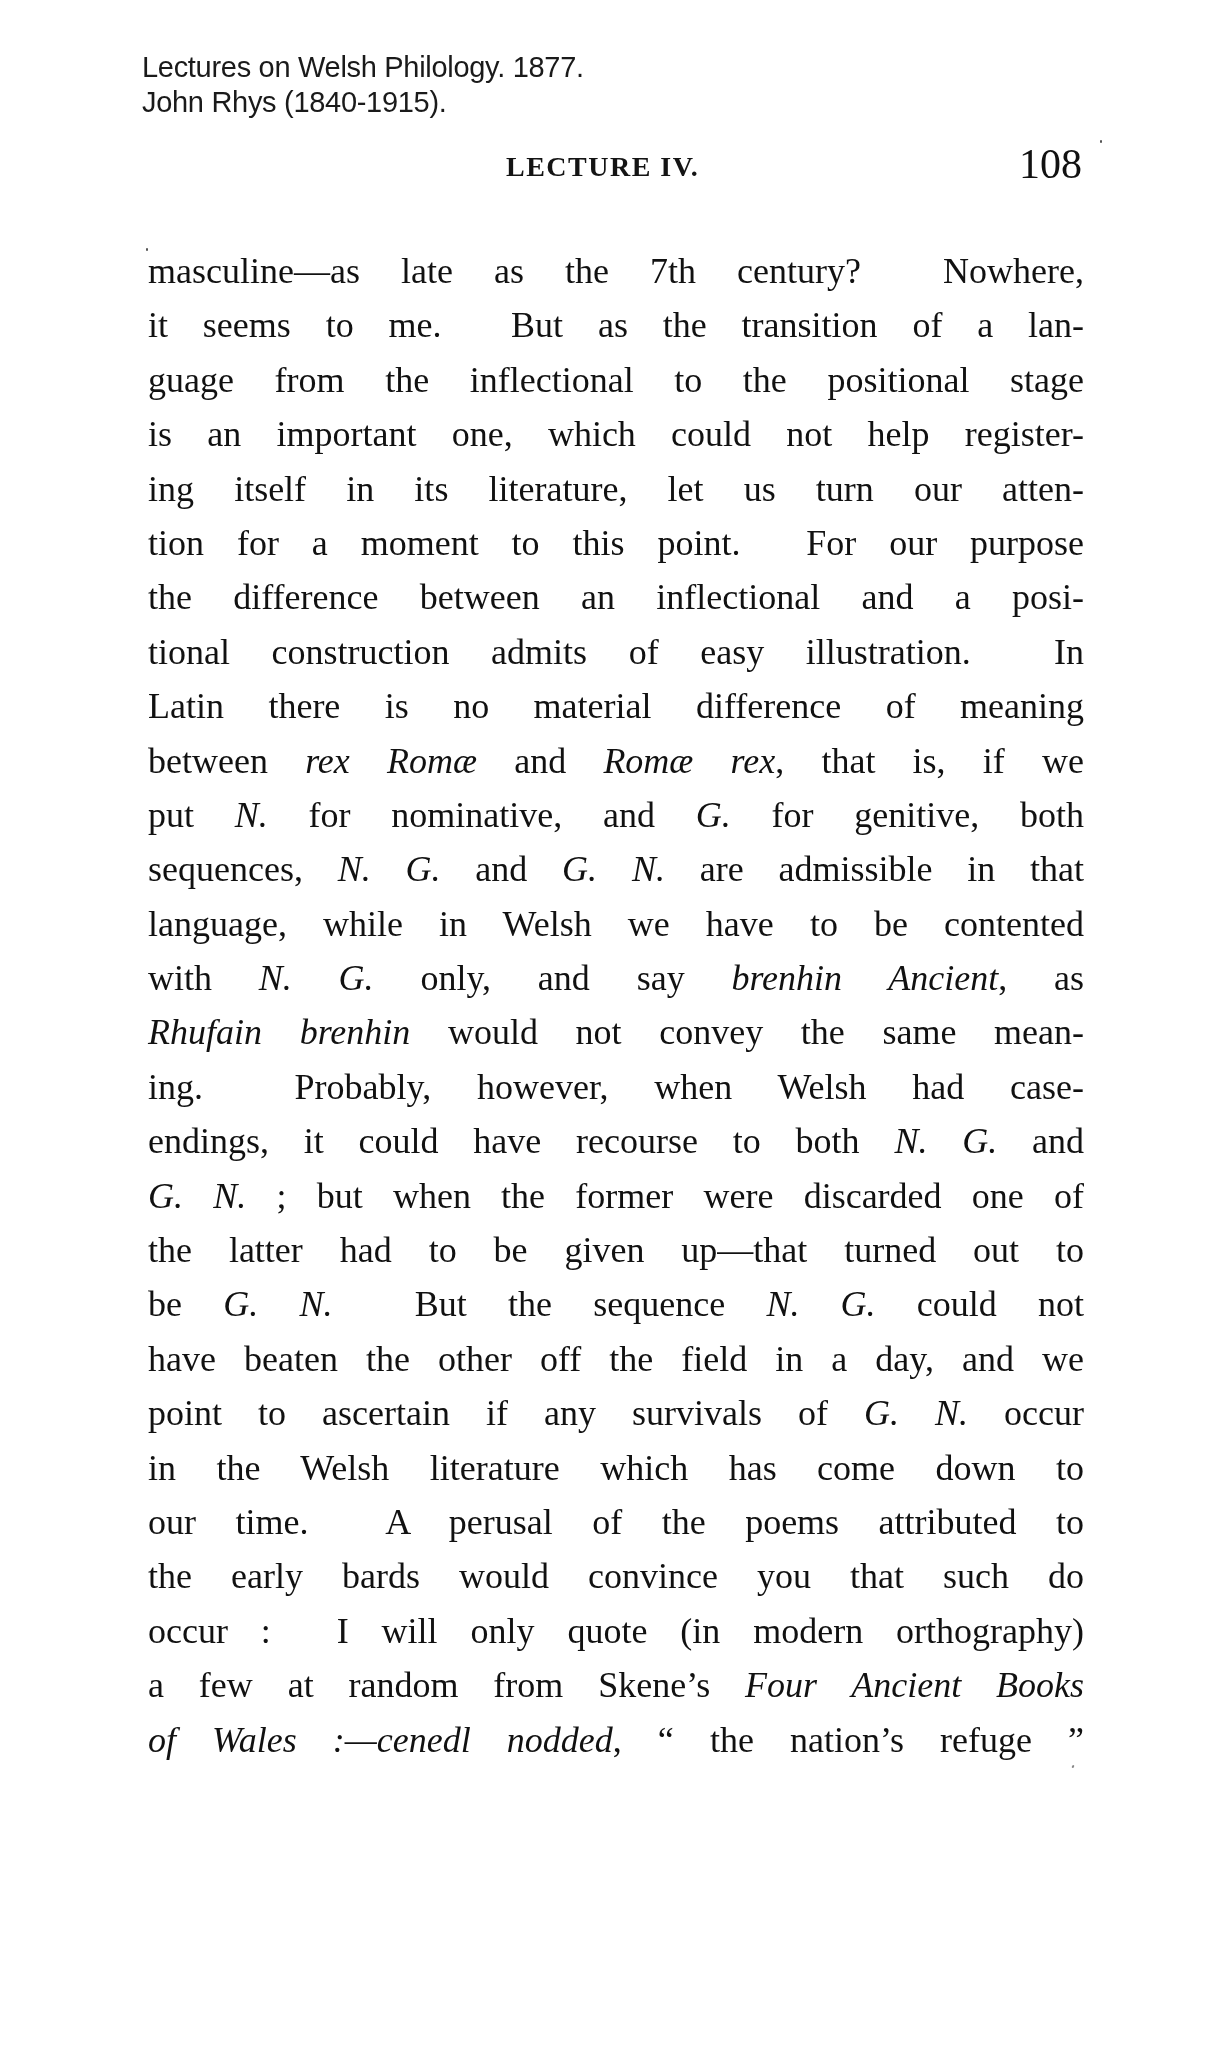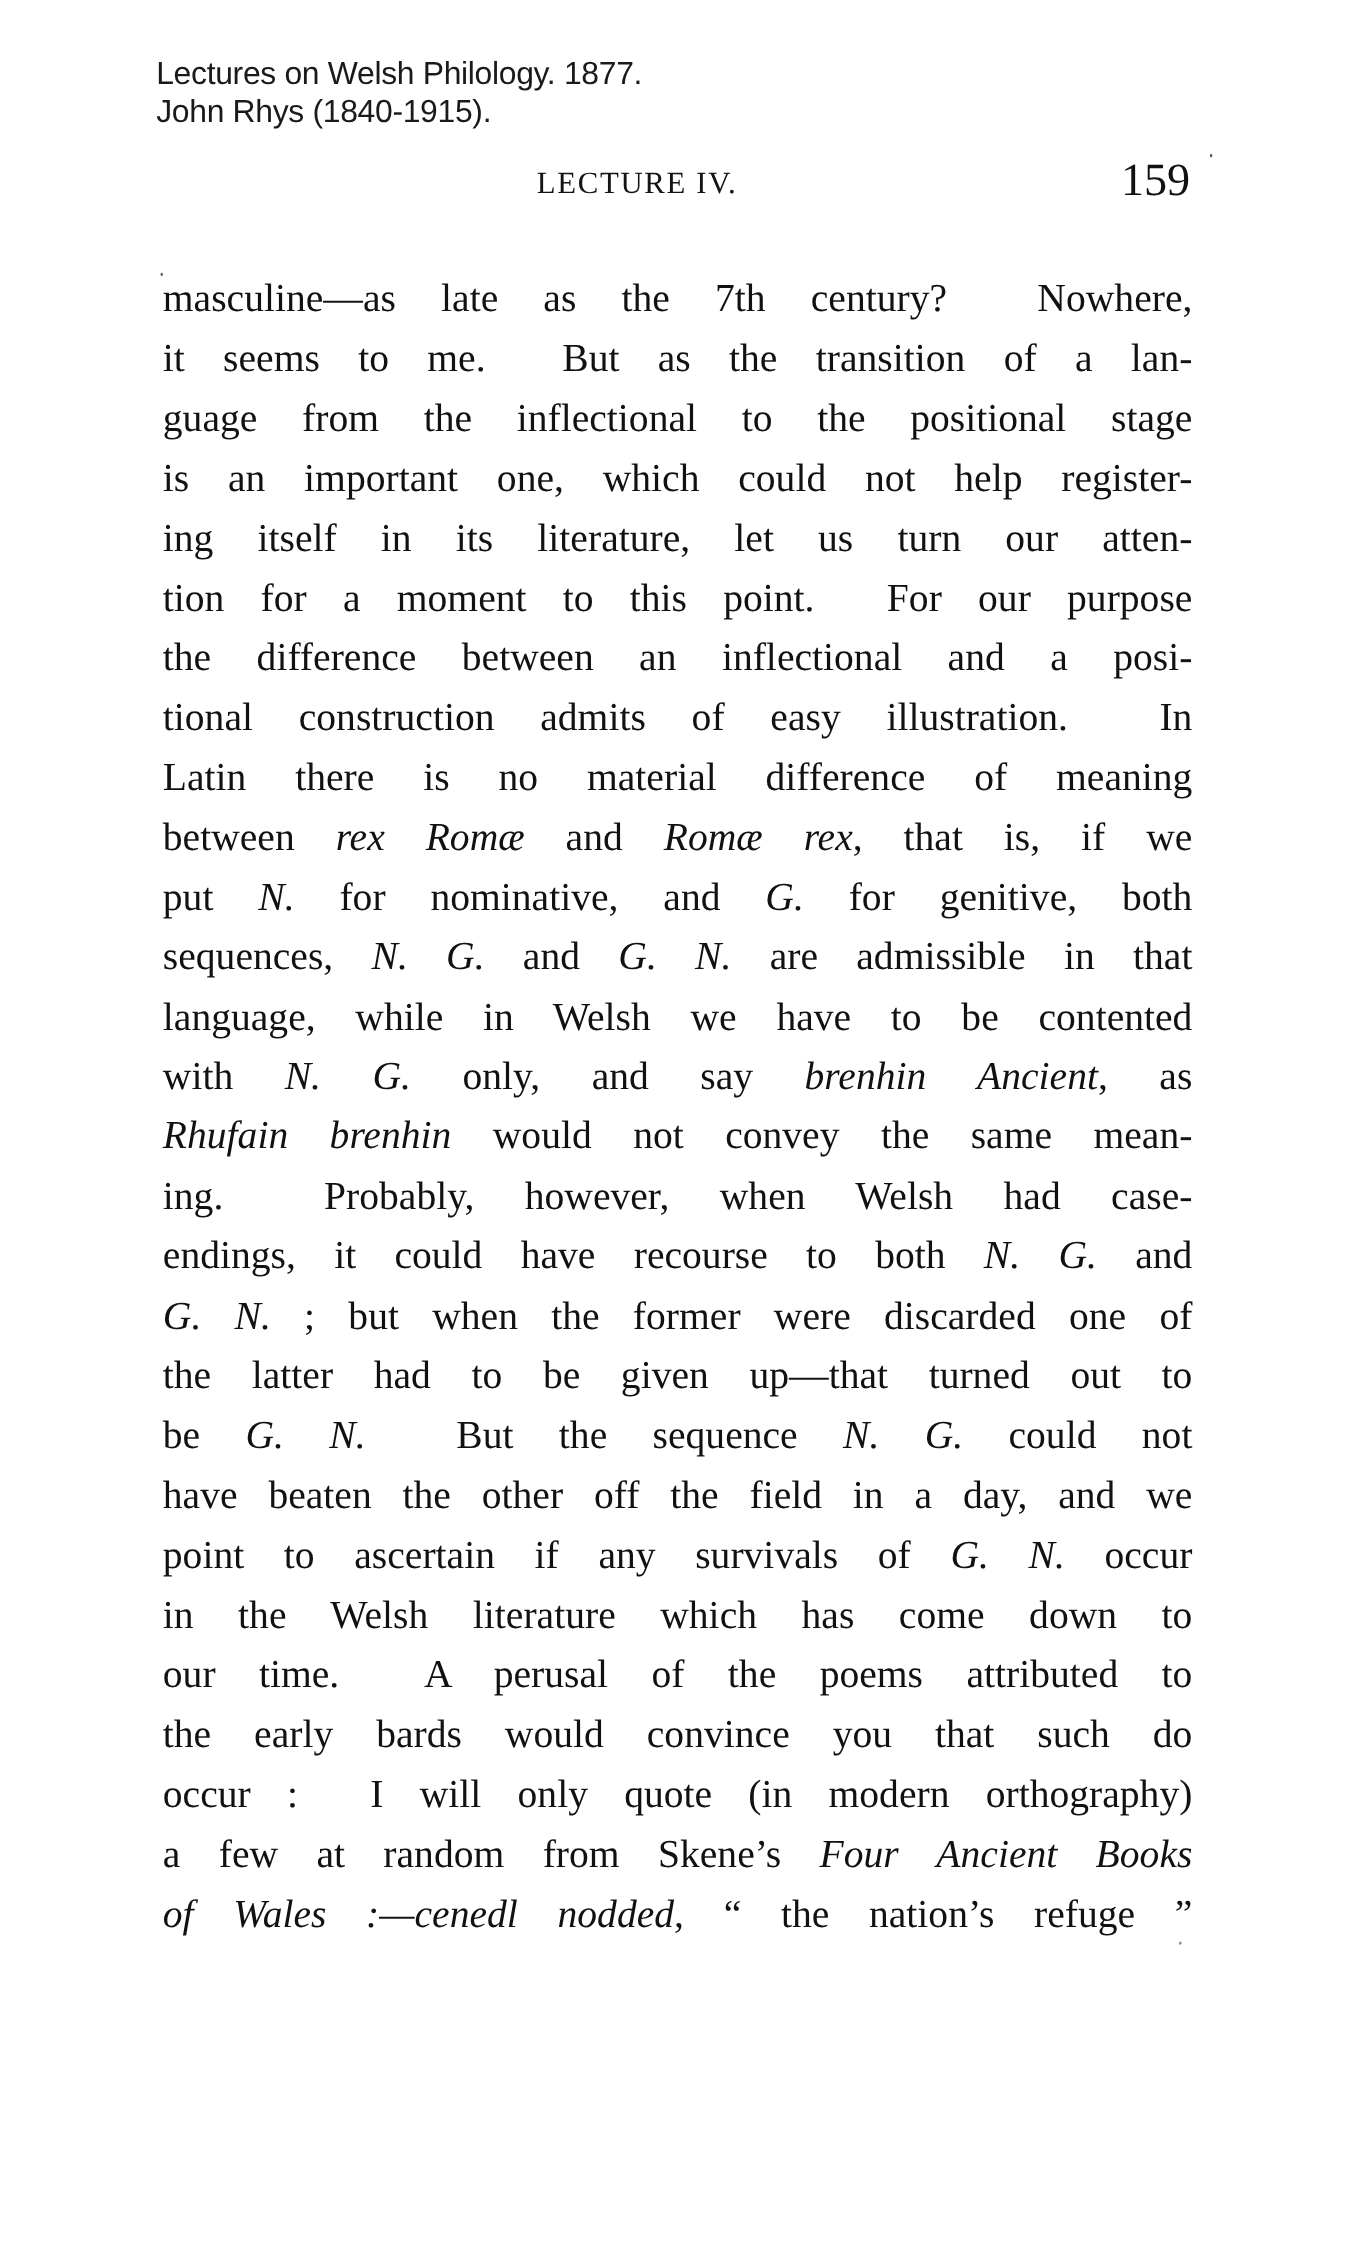--- a/index.html
+++ b/index.html
@@ -26,24 +26,24 @@
     }
     .watermark div { white-space: nowrap; }
     .running-head {
       position: absolute;
       left: 0;
       top: 0;
       width: 1227px;
     }
     .lecture-title {
       position: absolute;
-      left: 488px;
+      left: 506px;
       top: 150px;
       font-family: "Liberation Serif", serif;
-      font-weight: normal;
+      font-weight: bold;
       font-size: 28px;
       line-height: 34px;
       letter-spacing: 1.5px;
       white-space: nowrap;
       color: #141414;
     }
     .page-number {
       position: absolute;
       right: 145px;
       top: 141px;
@@ -83,21 +83,21 @@
 </head>
 <body>
 
 <div class="watermark">
   <div>Lectures on Welsh Philology. 1877.</div>
   <div>John Rhys (1840-1915).</div>
 </div>
 
 <div class="running-head">
   <div class="lecture-title">LECTURE IV.</div>
-  <div class="page-number">159</div>
+  <div class="page-number">108</div>
 </div>
 
 <div class="body-text" id="body-text">
     <div class="text-line"><span class="seg-roman" style="white-space: pre-wrap;">masculine—as late as the 7th century?  Nowhere,</span></div>
     <div class="text-line"><span class="seg-roman" style="white-space: pre-wrap;">it seems to me.  But as the transition of a lan-</span></div>
     <div class="text-line"><span class="seg-roman" style="white-space: pre-wrap;">guage from the inflectional to the positional stage</span></div>
     <div class="text-line"><span class="seg-roman" style="white-space: pre-wrap;">is an important one, which could not help register-</span></div>
     <div class="text-line"><span class="seg-roman" style="white-space: pre-wrap;">ing itself in its literature, let us turn our atten-</span></div>
     <div class="text-line"><span class="seg-roman" style="white-space: pre-wrap;">tion for a moment to this point.  For our purpose</span></div>
     <div class="text-line"><span class="seg-roman" style="white-space: pre-wrap;">the difference between an inflectional and a posi-</span></div>

